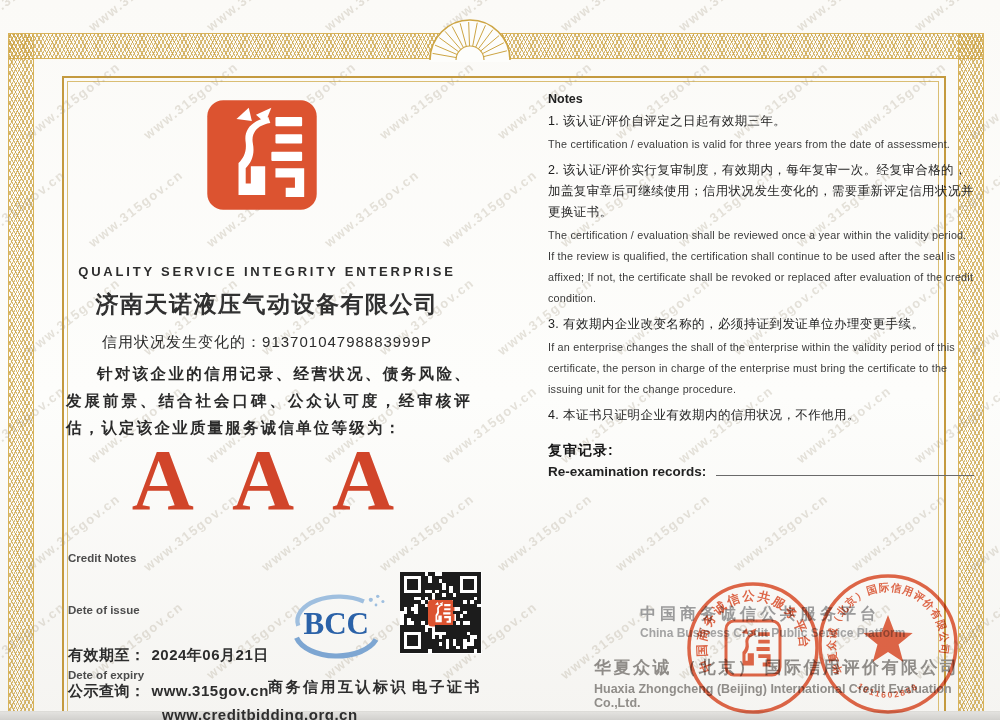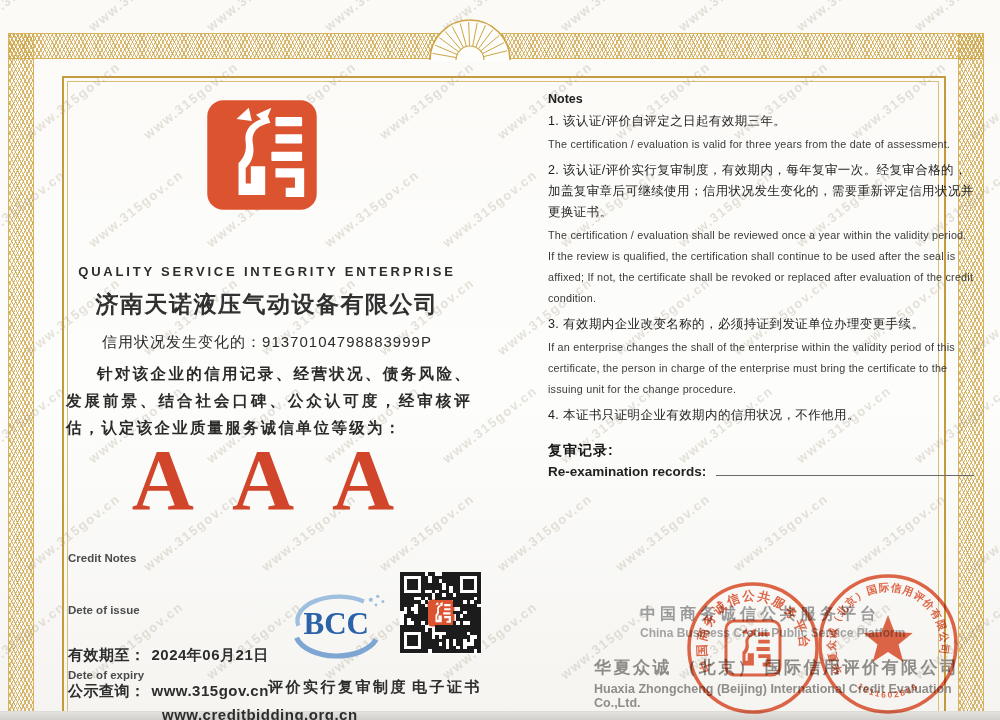--- a/index.html
+++ b/index.html
@@ -583,21 +583,21 @@
       <i style="left: 49px; top: 77px;"></i>
       <i style="left: 52.5px; top: 77px;"></i>
       <i style="left: 56px; top: 77px;"></i>
       <i style="left: 59.5px; top: 77px;"></i>
       <i style="left: 63px; top: 77px;"></i>
       <i style="left: 66.5px; top: 77px;"></i>
       <i style="left: 70px; top: 77px;"></i>
       <i style="left: 77px; top: 77px;"></i>
     </div>
 
-  <div class="mutual">评价实行复审制度</div>
+  <div class="mutual">商务信用互认标识</div>
   <div class="ecert">电子证书</div>
 
   <div class="notes">
     <div class="note-hen">Notes</div>
     <div class="note">
       <p class="nzh">1. 该认证/评价自评定之日起有效期三年。</p>
       <p class="nen">The certification / evaluation is valid for three years from the date of assessment.</p>
     </div>
     <div class="note">
       <p class="nzh">2. 该认证/评价实行复审制度，有效期内，每年复审一次。经复审合格的，加盖复审章后可继续使用；信用状况发生变化的，需要重新评定信用状况并更换证书。</p>

